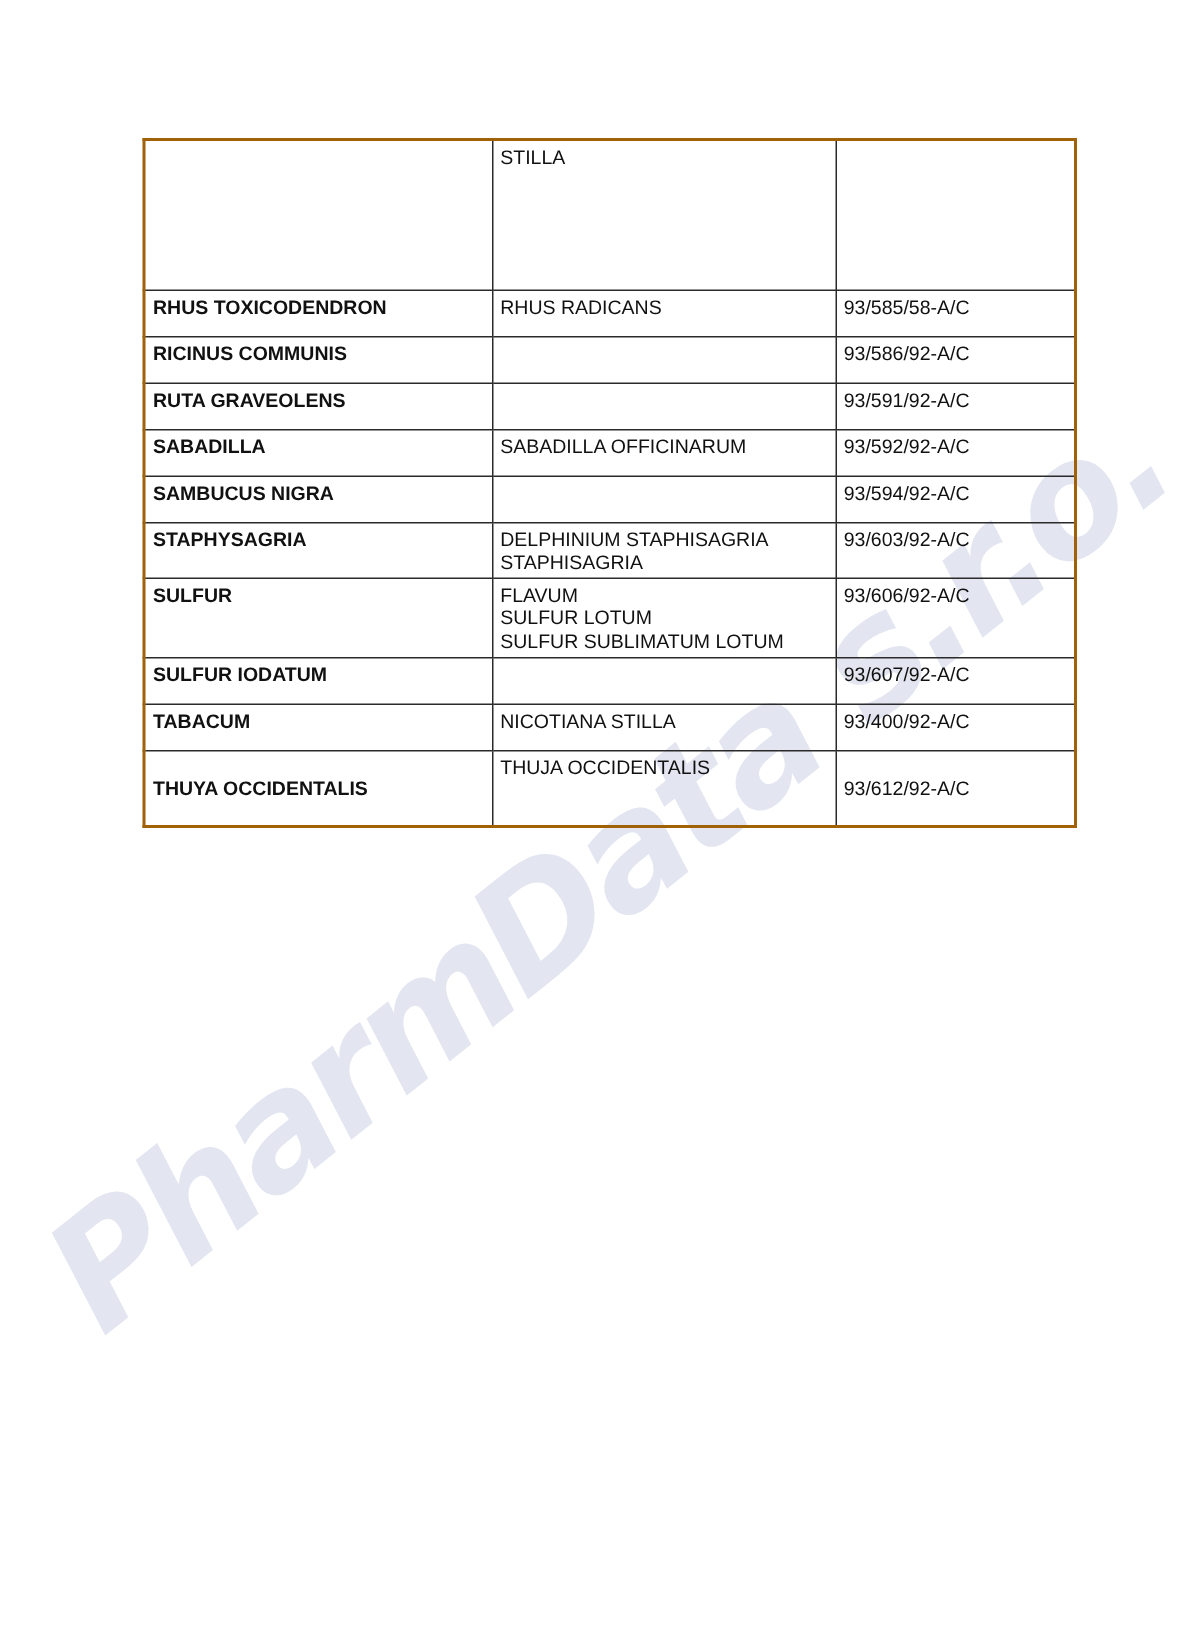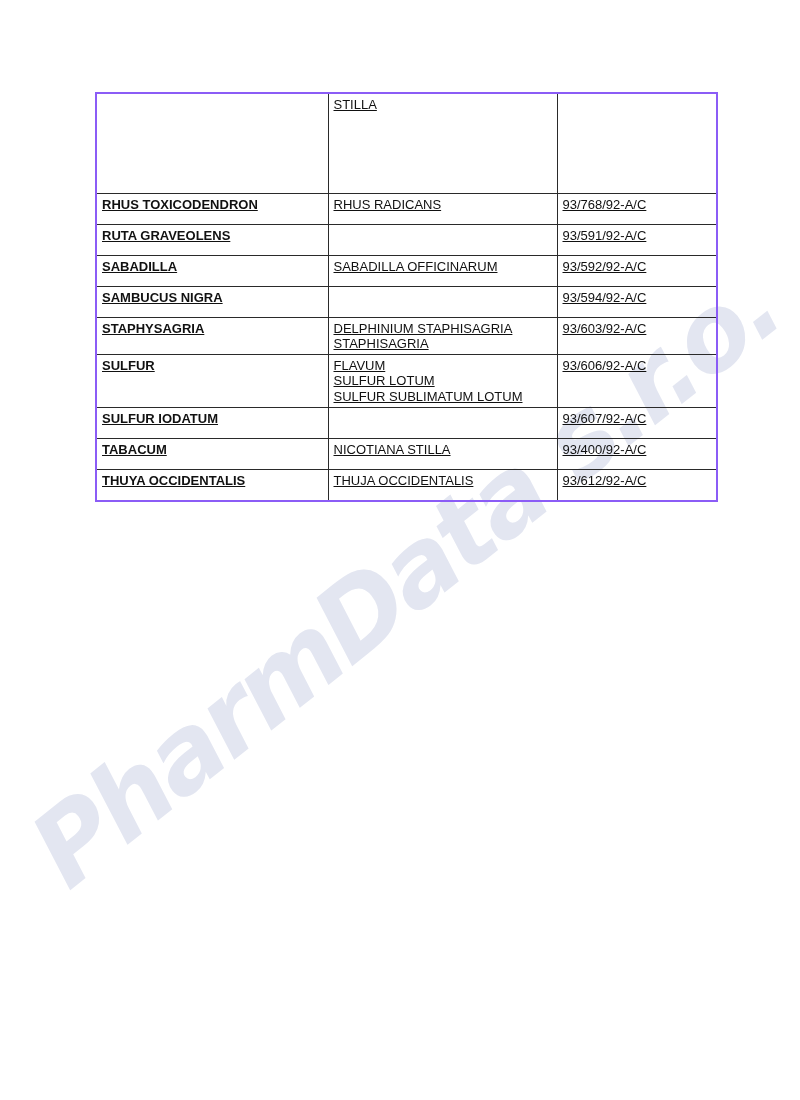--- a/index.html
+++ b/index.html
@@ -35,22 +35,21 @@
     top: 92px;
     width: 621px;
     border-collapse: collapse;
     table-layout: fixed;
     z-index: 1;
     background: transparent;
     font-size: 13px;
     color: #111111;
   }
   table.doc-table {
-    border: 2px solid #8b5cf6;
-    text-decoration: underline;
+    border: 2px solid #a16207;
   }
   .doc-table td {
     border: 1.5px solid #2a2a2a;
     padding: 3px 4px 3px 5px;
     vertical-align: top;
     line-height: 1.18;
     overflow: hidden;
   }
   .doc-table col.col-name { width: 232px; }
   .doc-table col.col-synonym { width: 229px; }
@@ -90,21 +89,26 @@
     <tbody>
 
     <tr>
           <td class="name-cell"></td>
           <td class="synonym-cell">STILLA</td>
           <td class="registration-cell"></td>
         </tr>
         <tr>
           <td class="name-cell">RHUS TOXICODENDRON</td>
           <td class="synonym-cell">RHUS RADICANS</td>
-          <td class="registration-cell">93/768/92-A/C</td>
+          <td class="registration-cell">93/585/58-A/C</td>
+        </tr>
+        <tr>
+          <td class="name-cell">RICINUS COMMUNIS</td>
+          <td class="synonym-cell"></td>
+          <td class="registration-cell">93/586/92-A/C</td>
         </tr>
         <tr>
           <td class="name-cell">RUTA GRAVEOLENS</td>
           <td class="synonym-cell"></td>
           <td class="registration-cell">93/591/92-A/C</td>
         </tr>
         <tr>
           <td class="name-cell">SABADILLA</td>
           <td class="synonym-cell">SABADILLA OFFICINARUM</td>
           <td class="registration-cell">93/592/92-A/C</td>

